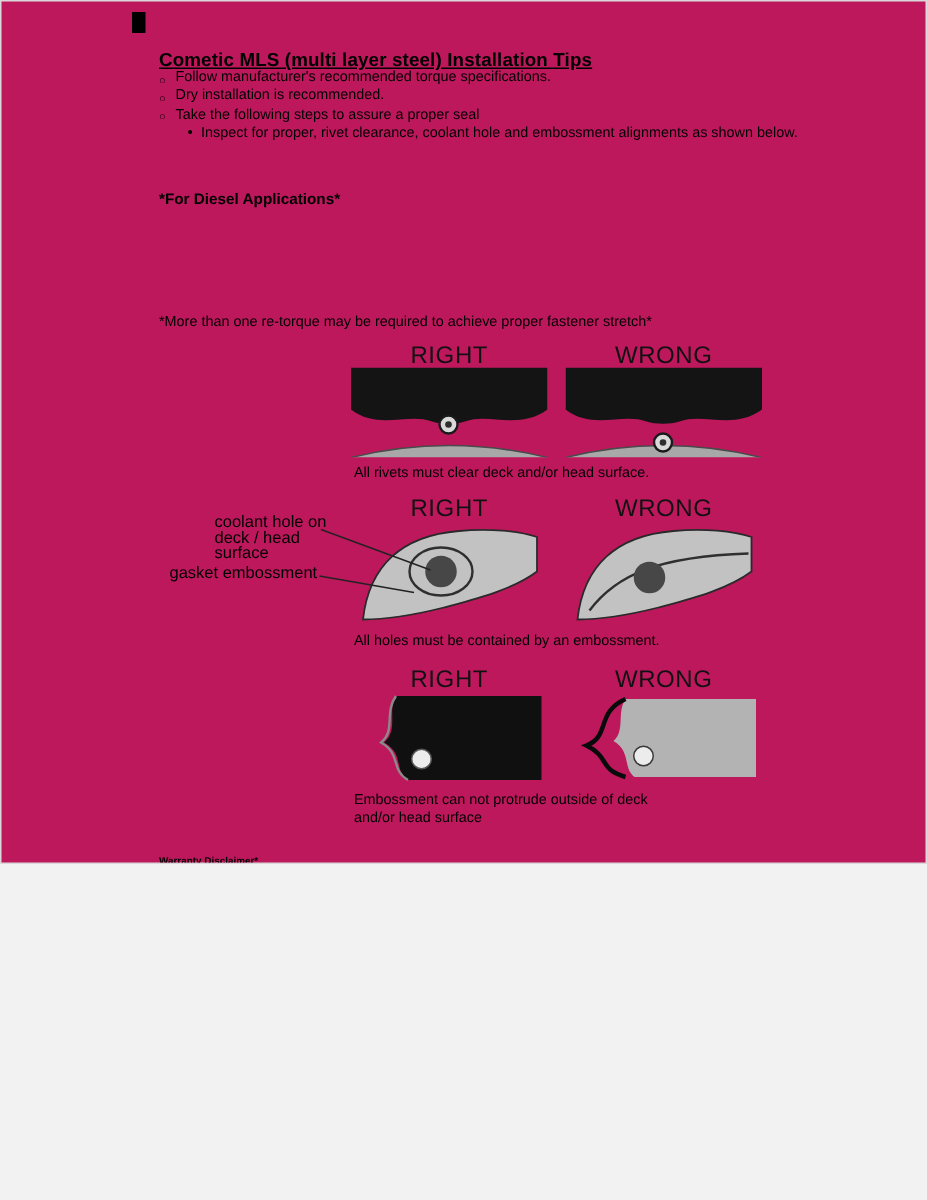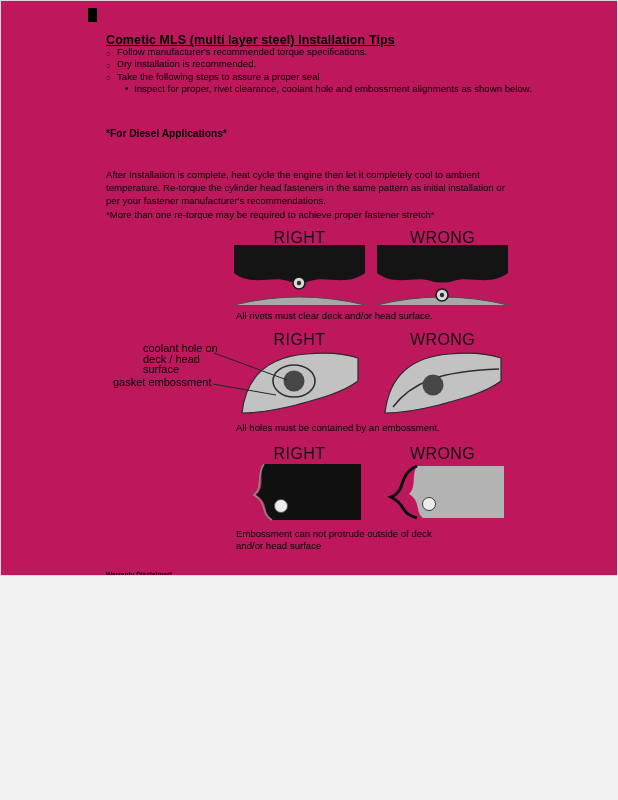--- a/index.html
+++ b/index.html
@@ -49,21 +49,20 @@
   <h1 class="title">Cometic MLS (multi layer steel) Installation Tips</h1>
 
   <div class="tips">
     <div class="bullet">Follow manufacturer's recommended torque specifications.</div>
     <div class="bullet">Dry installation is recommended.</div>
     <div class="bullet">Take the following steps to assure a proper seal</div>
     <div class="sub">Inspect for proper, rivet clearance, coolant hole and embossment alignments as shown below.</div>
   </div>
 
   <div class="diesel-heading">*For Diesel Applications*</div>
-  <div class="para p2">After Installation is complete, heat cycle the engine then let it completely cool to ambient temperature. Re-torque the cylinder head fasteners in the same pattern as initial installation or per your fastener manufacturer's recommendations.</div>
   <div class="note">*More than one re-torque may be required to achieve proper fastener stretch*</div>
 
   <div class="diagrams">
 
     <div class="drow mb1">
       <div class="dlabels">
         <div class="dl">RIGHT</div>
         <div class="dl">WRONG</div>
       </div>
       <div class="dpanels">

